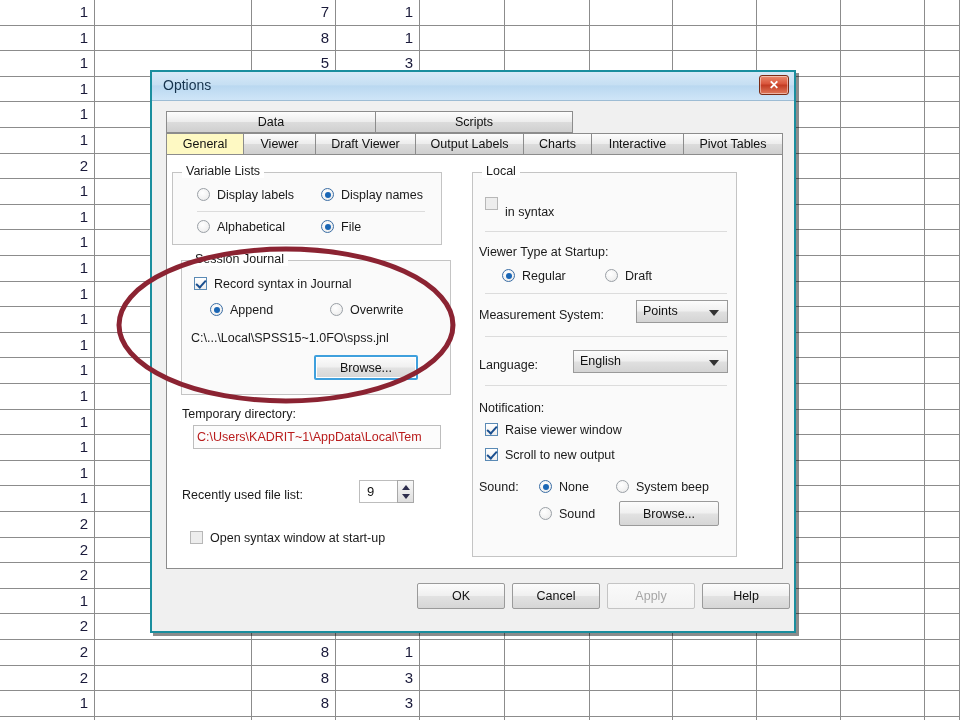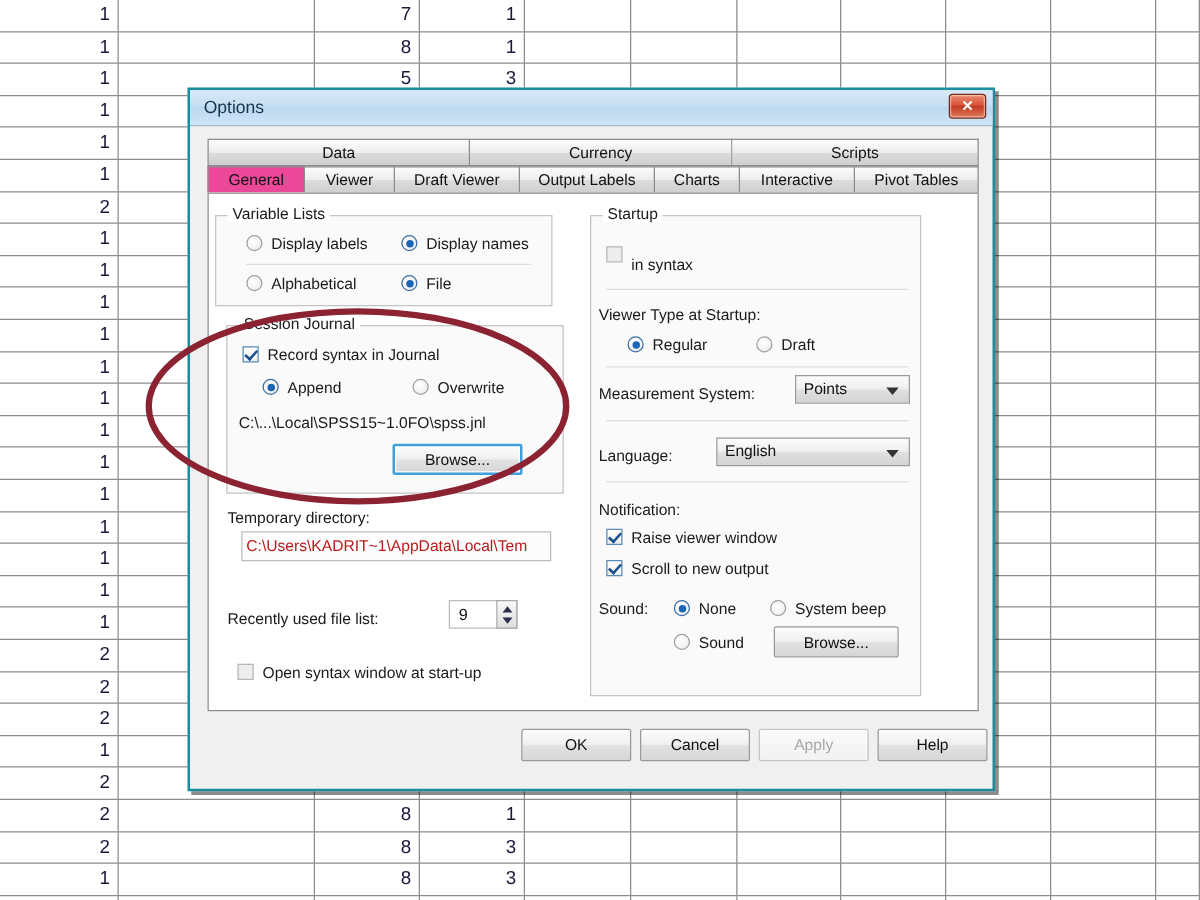--- a/index.html
+++ b/index.html
@@ -76,21 +76,21 @@
     background: linear-gradient(to bottom, #fdfdfd 0%, #ececec 50%, #dcdcdc 51%, #cfcfcf 100%);
     border: 1px solid #8c8c8c;
     border-left: none;
     font-size: 12.5px; color: #111;
     display: flex; align-items: center; justify-content: center;
     box-sizing: border-box;
     font-family: "Liberation Sans", sans-serif;
   }
   .tab:first-child { border-left: 1px solid #8c8c8c; }
   .tab.active {
-    background: #ec4899;
+    background: #fef9c3;
     border-bottom: 1px solid #ffffff;
     font-weight: normal;
   }
   .tabpage {
     position: absolute; left: 14px; top: 53px;
     width: 617px; height: 415px;
     background: #ffffff;
     border: 1px solid #8c8c8c;
     box-sizing: border-box;
   }
@@ -605,21 +605,20 @@
 
     <div class="titlebar">
       <div class="title-text">Options</div>
       <div class="close-btn">✕</div>
     </div>
 
     <div class="dialog-body">
 
       <div class="tab-strip-top" id="tabs-top">
           <div class="tab" style="width: 210px;">Data</div>
-          <div class="tab" style="width: 210px;">Currency</div>
           <div class="tab" style="width: 197px;">Scripts</div>
         </div>
       <div class="tab-strip-bot" id="tabs-bot">
           <div class="tab active" style="width: 78px;">General</div>
           <div class="tab" style="width: 72px;">Viewer</div>
           <div class="tab" style="width: 100px;">Draft Viewer</div>
           <div class="tab" style="width: 108px;">Output Labels</div>
           <div class="tab" style="width: 68px;">Charts</div>
           <div class="tab" style="width: 92px;">Interactive</div>
           <div class="tab" style="width: 99px;">Pivot Tables</div>
@@ -659,21 +658,21 @@
         <div class="spin-box" style="left:192px; top:325px; width:55px; height:23px;">9</div>
         <div class="spin-btns" style="left:230px; top:325px;">
           <span class="up"></span>
           <span class="dn"></span>
         </div>
 
         <span class="check dim" style="left:23px; top:376px;"></span>
         <span class="lbl" style="left:43px; top:376px;">Open syntax window at start-up</span>
 
         <div class="gbox" style="left:305px; top:17px; width:265px; height:385px;">
-          <span class="gbox-title">Startup</span>
+          <span class="gbox-title">Local</span>
 
           <span class="check dim" style="left:12px; top:24px;"></span>
           <span class="lbl" style="left:32px; top:32px;">in syntax</span>
 
           <div class="hr" style="left:12px; top:58px; width:242px;"></div>
 
           <span class="lbl" style="left:6px; top:72px;">Viewer Type at Startup:</span>
           <span class="radio on" style="left:29px; top:96px;"></span>
           <span class="lbl" style="left:49px; top:96px;">Regular</span>
           <span class="radio" style="left:132px; top:96px;"></span>

